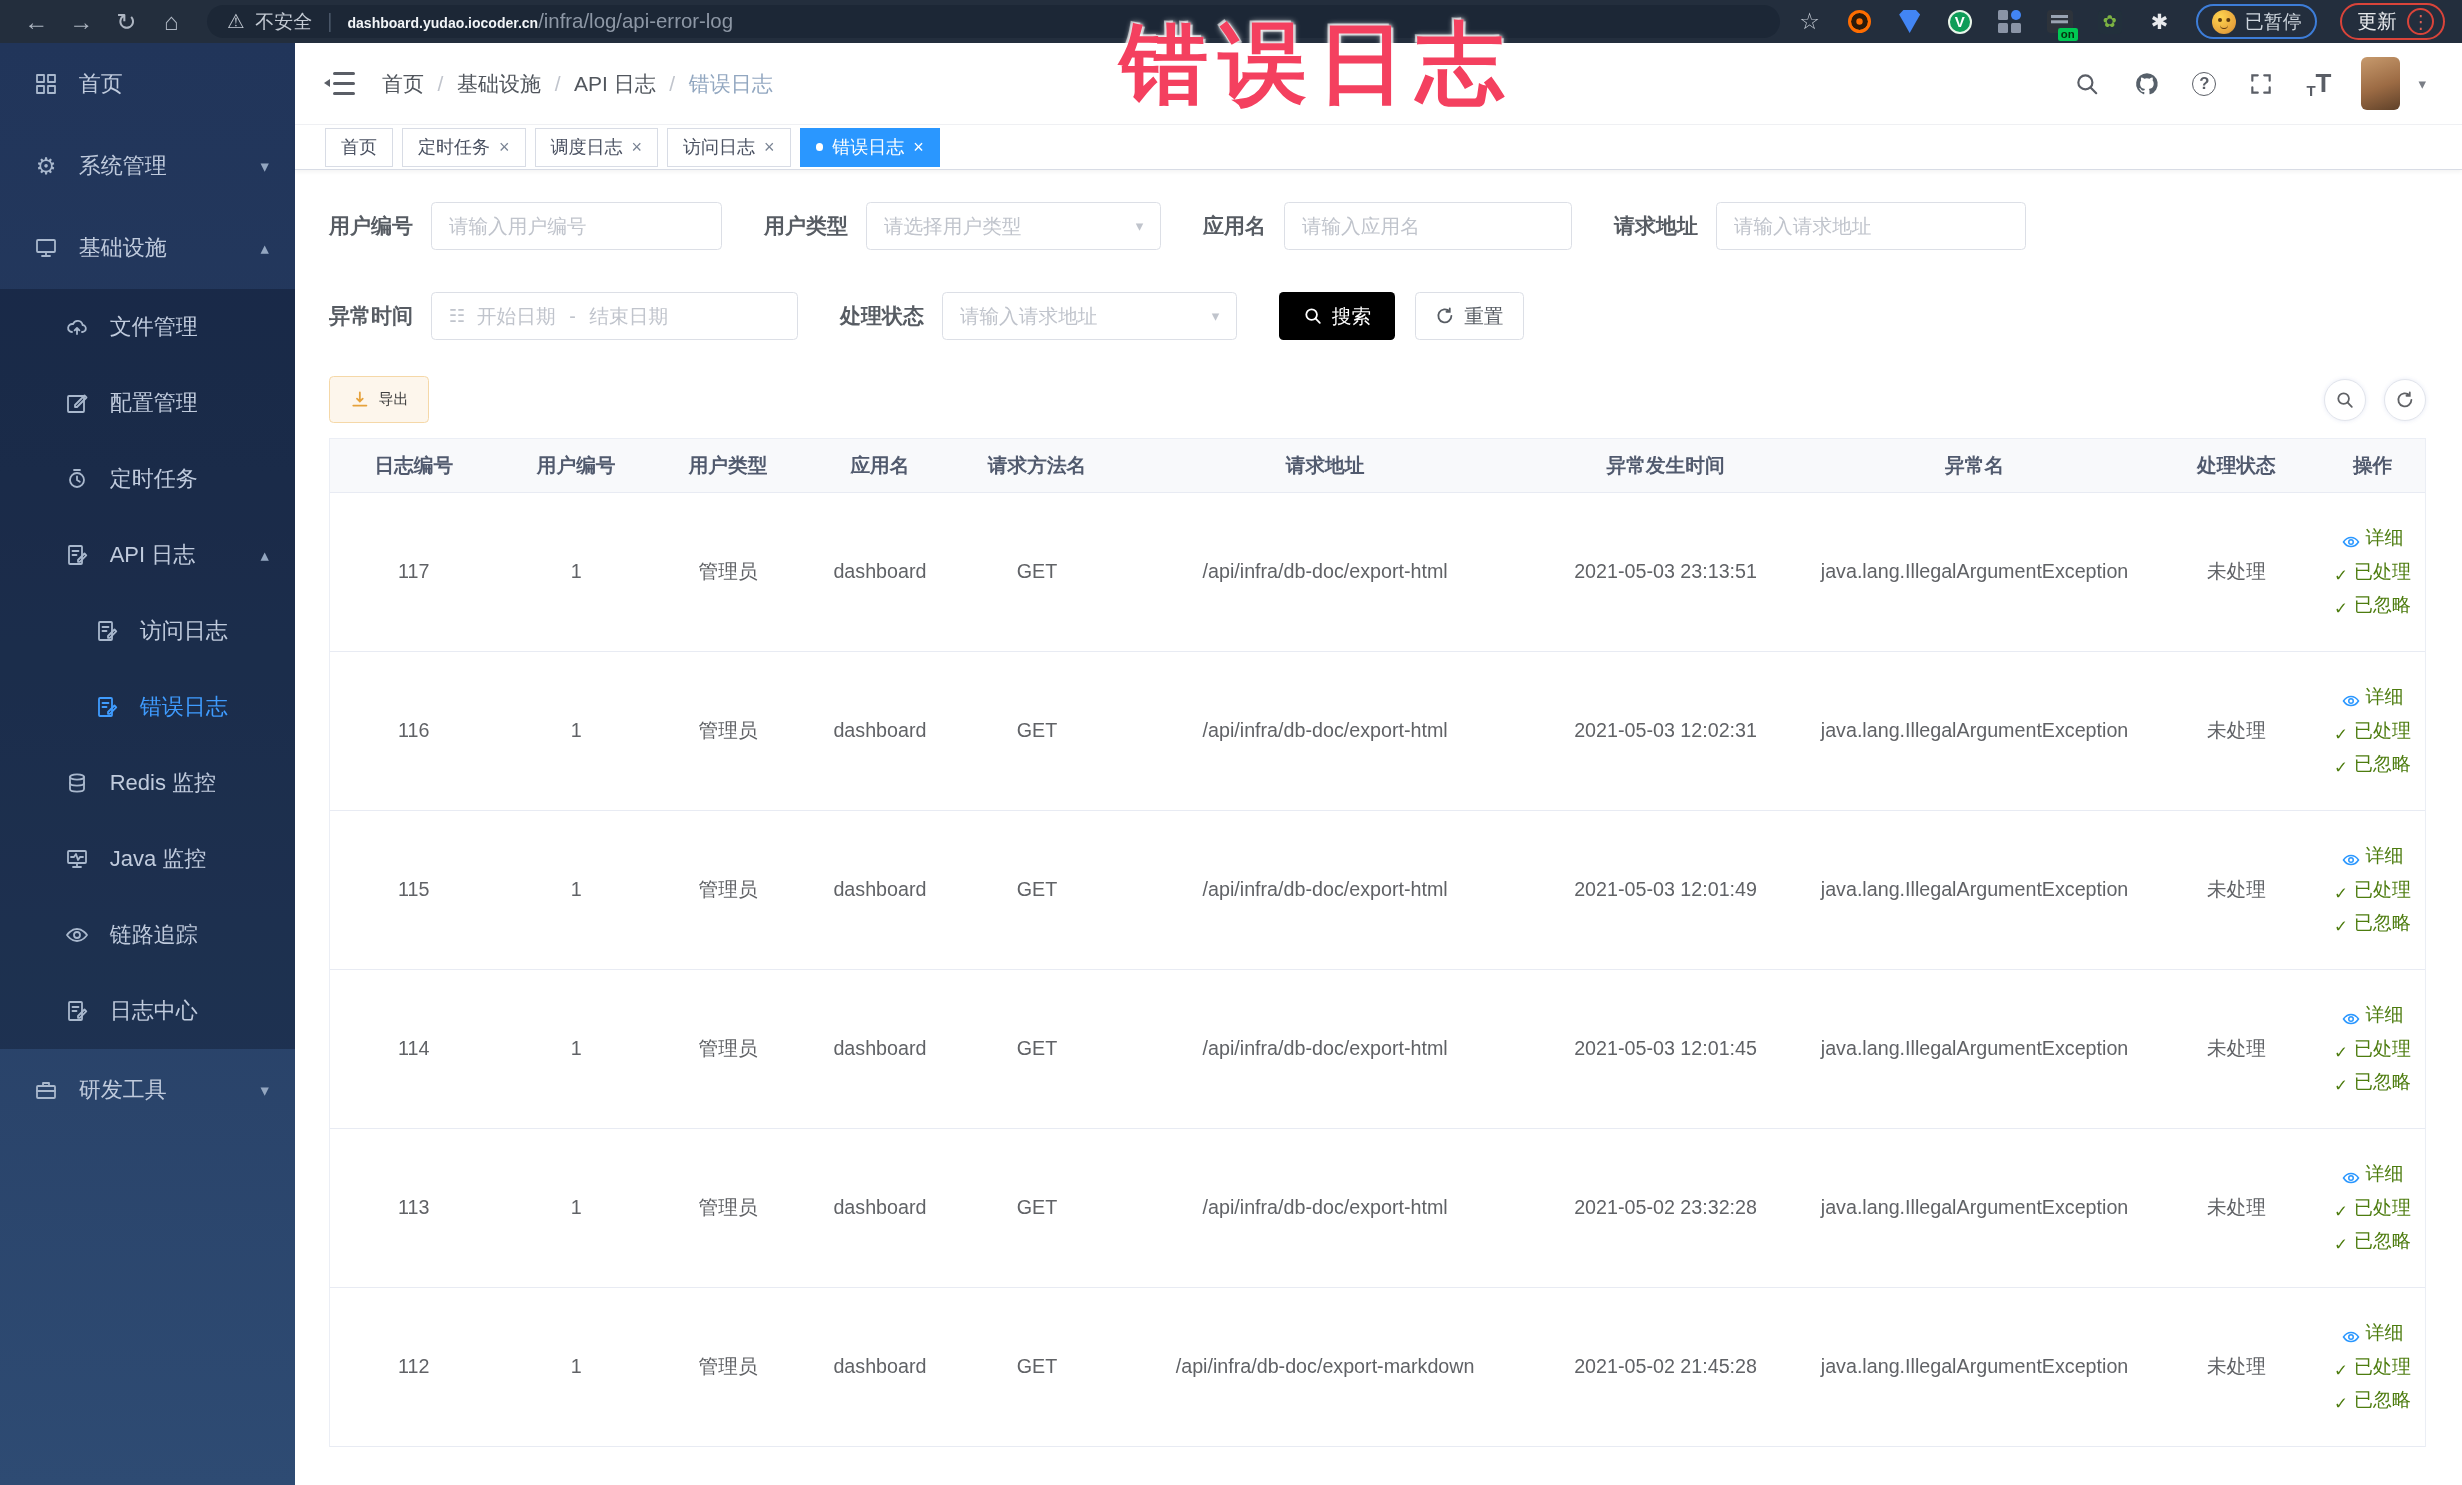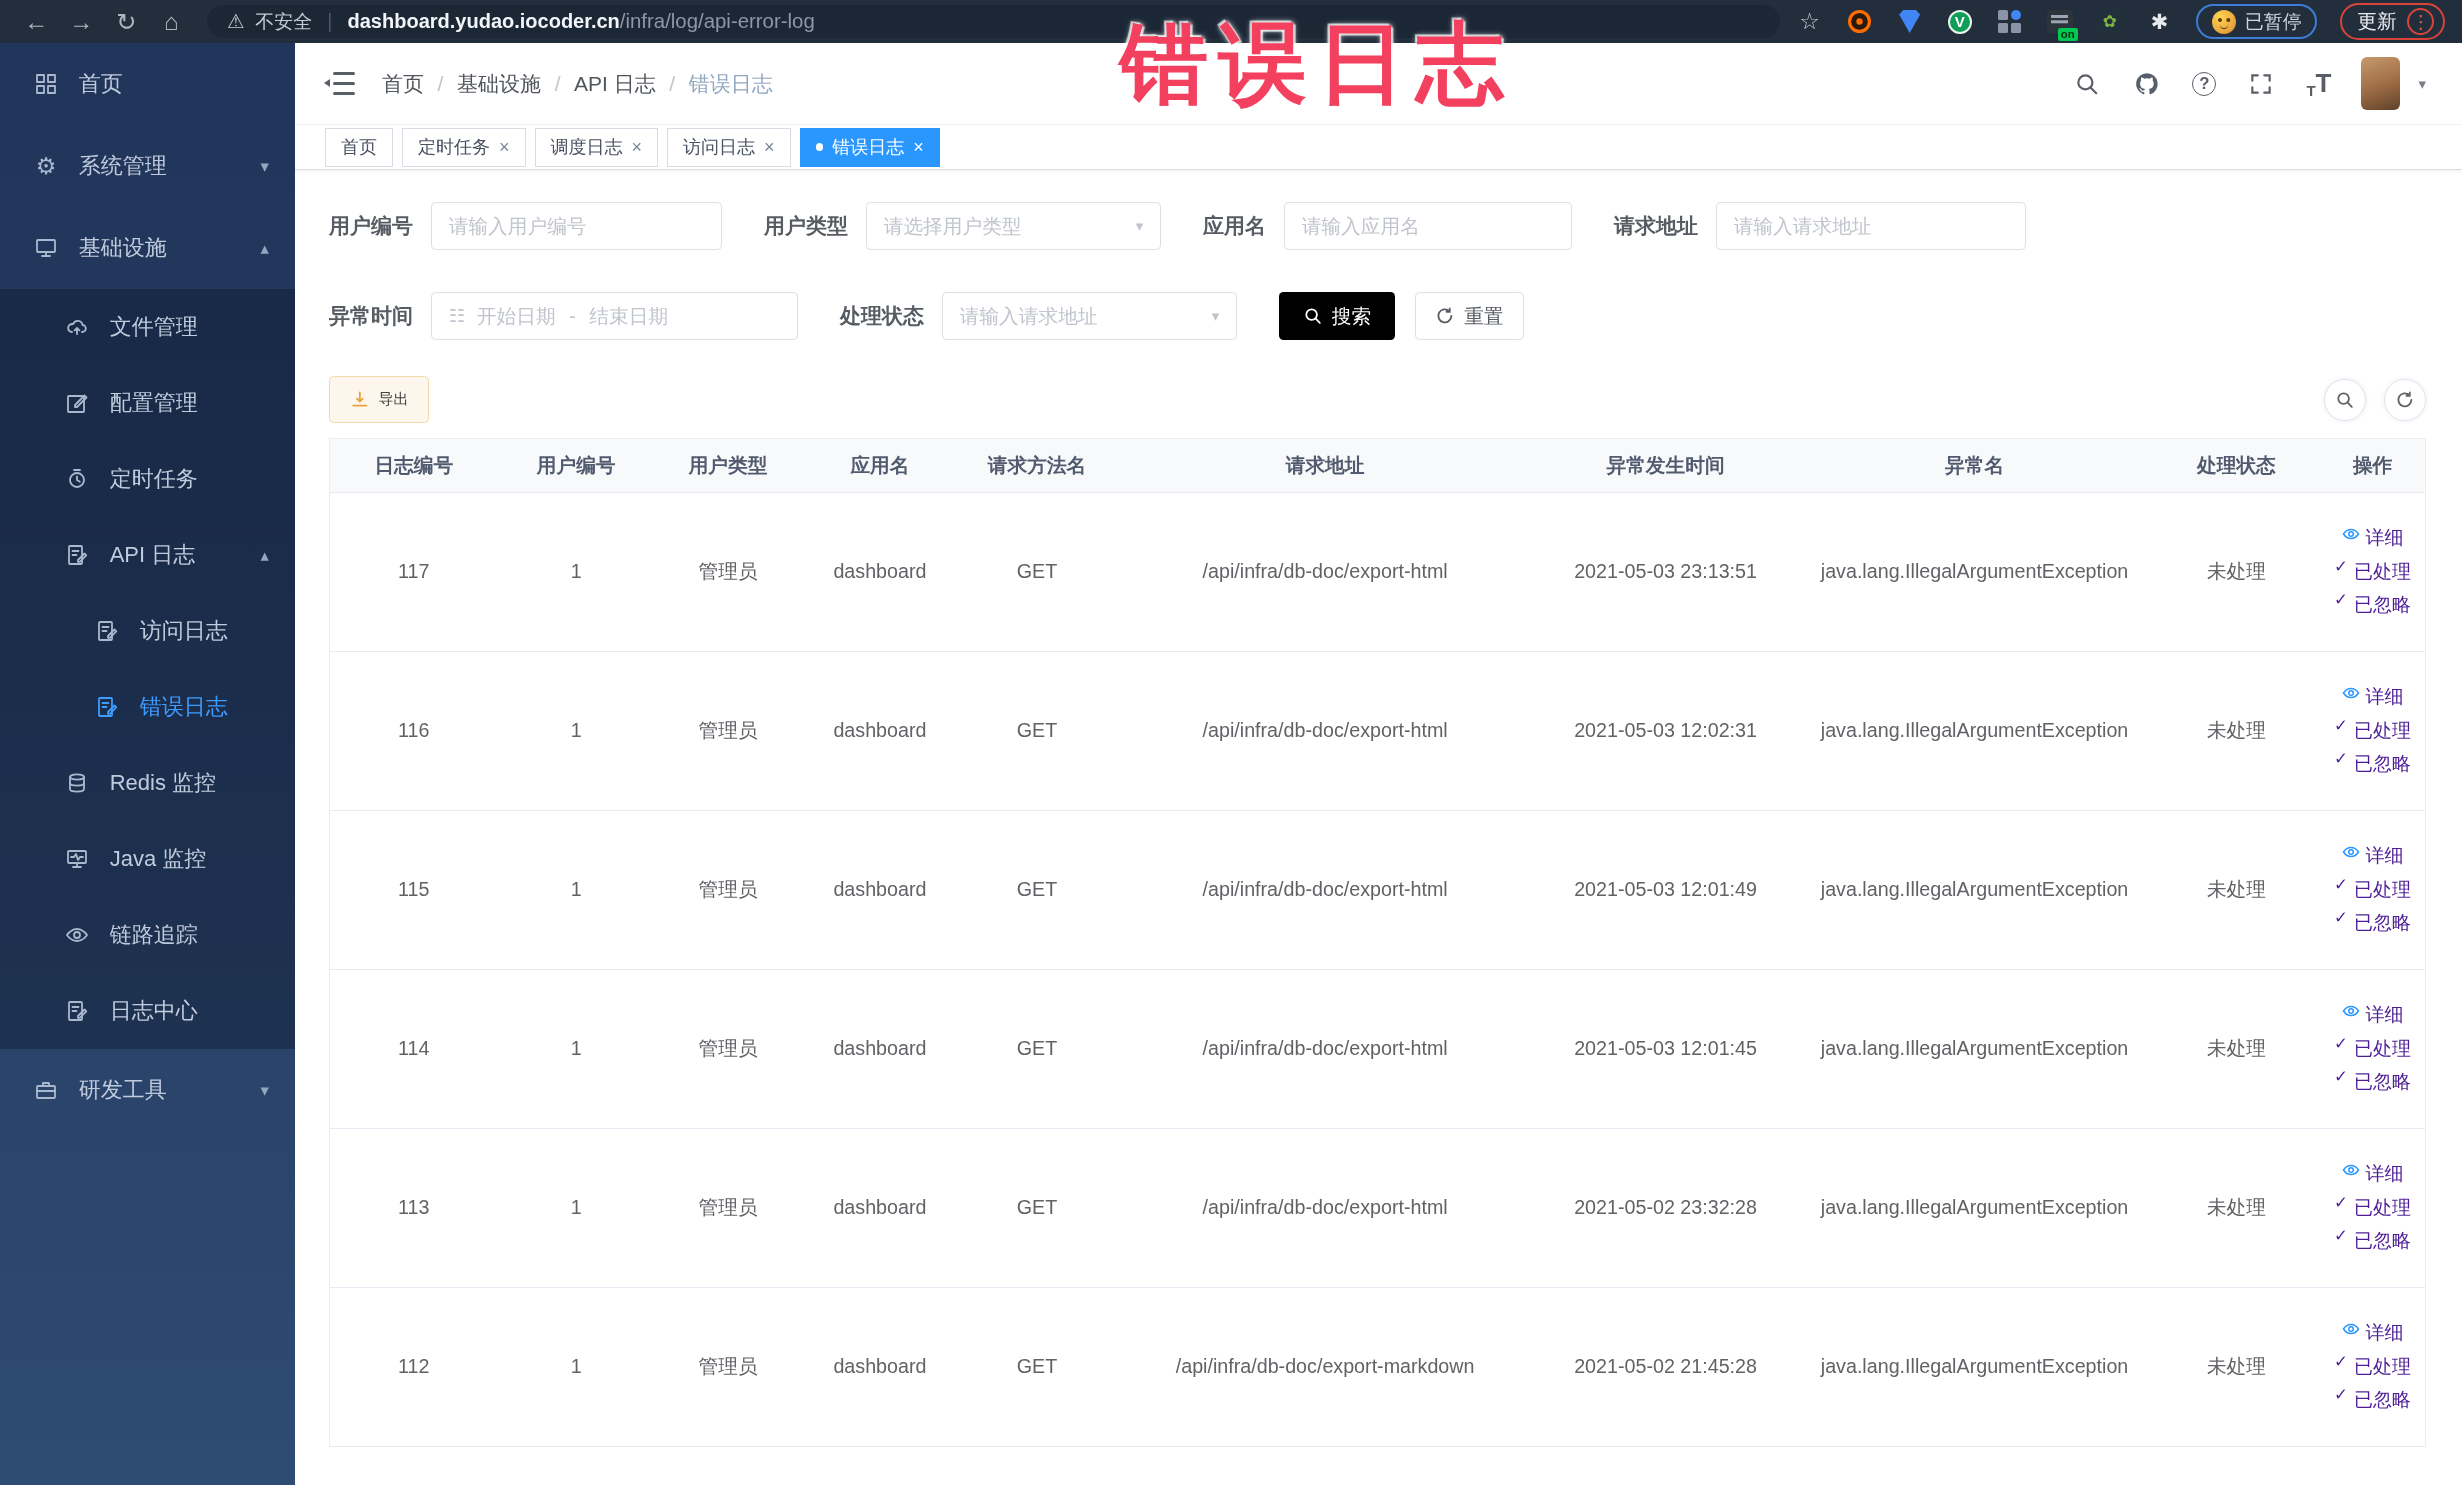--- a/index.html
+++ b/index.html
@@ -6,21 +6,21 @@
   html,body { width:2462px; height:1486px; overflow:hidden; }
   body { font-family:"Liberation Sans","DejaVu Sans",sans-serif; background:#fff; color:#606266; }
 
   
   .browser-bar { height:43px; background:#232e3d; display:flex; align-items:center; padding:0 16.7px; gap:6px; }
   .nav-ic { color:#aeb6c2; font-size:24px; width:39px; text-align:center; flex:0 0 auto; cursor:default; }
   .url-pill { flex:1 1 auto; height:33px; margin:0 10.6px; background:#1c2736; border-radius:16.7px; display:flex; align-items:center; padding:0 19.7px; gap:10.6px; min-width:0; }
   .warn-glyph { color:#c3cad3; font-size:19.7px; }
   .sec-label { color:#c3cad3; font-size:19px; }
   .url-div { color:#4a5768; font-size:19.7px; margin:0 4.5px; }
-  .url-host { color:#f2f5f8; font-size:20px; font-weight:bold; }
+  .url-host { color:#f2f5f8; font-size:14px; font-weight:bold; }
   .url-path { color:#8d97a5; font-size:20.4px; }
   .chrome-right { display:flex; align-items:center; gap:23px; flex:0 0 auto; }
   .ext { width:27px; height:27px; display:flex; align-items:center; justify-content:center; position:relative; flex:0 0 auto; }
   .star-glyph { color:#c3cad3; font-size:23px; }
   .ext-orange { width:23px; height:23px; border-radius:50%; background:#ff6d00; box-shadow:inset 0 0 0 5.3px #2b1a0a; border:3px solid #ff6d00; }
   .ext-shield { width:21px; height:23px; background:#4285f4; clip-path:polygon(50% 100%,0 20%,20% 0,80% 0,100% 20%); }
   .ext-green { width:24px; height:24px; border-radius:50%; background:#0f9d58; color:#fff; font-weight:bold; font-size:15px; display:flex; align-items:center; justify-content:center; border:2.3px solid #e8f5e9; }
   .ext-grid { display:grid; grid-template-columns:9.8px 9.8px; grid-gap:3px; }
   .ext-grid i { width:9.8px; height:9.8px; background:#8a94a6; border-radius:1.5px; }
   .ext-grid i.b { background:#4285f4; border-radius:50%; }
@@ -115,21 +115,21 @@
   .tool-circles { margin-left:auto; display:flex; gap:18px; }
   .circle-btn { width:42px; height:42px; border-radius:50%; background:#fff; border:0.8px solid #e2e5ec; box-shadow:0 0 4.5px rgba(90,110,180,0.15); display:flex; align-items:center; justify-content:center; cursor:pointer; }
   .circle-btn svg { width:19.7px; height:19.7px; fill:none; stroke:#606266; stroke-width:2.2; stroke-linecap:round; }
 
   
   .table-wrap { border:0.8px solid #ebeef5; border-bottom:none; }
   table { width:100%; border-collapse:collapse; table-layout:fixed; }
   th { height:53px; background:#f8f9fb; font-size:19.7px; color:#515a6e; font-weight:bold; border-bottom:0.8px solid #e8ebf3; text-align:center; }
   td { height:159px; font-size:19.7px; color:#606266; border-bottom:0.8px solid #e8ebf3; text-align:center; vertical-align:middle; overflow:hidden; white-space:nowrap; }
   .ops { display:flex; flex-direction:column; align-items:center; justify-content:center; gap:7.6px; }
-  .op { display:inline-flex; align-items:flex-start; gap:6px; color:#4c1d95; font-size:19px; cursor:pointer; }
+  .op { display:inline-flex; align-items:flex-end; gap:6px; color:#4d7c0f; font-size:19px; cursor:pointer; }
   .op svg { width:18px; height:18px; fill:none; stroke:#2a97ff; stroke-width:2; }
   .op .chk { font-size:16.7px; line-height:1; }
 
   
   .annotation { position:absolute; left:1120px; top:4.5px; z-index:50; font-size:88px; font-weight:bold; letter-spacing:10.6px; color:#f4405f;
     text-shadow:0 0 3px #ffffff, 0 0 6.8px rgba(255,255,255,0.95), 2.3px 2.3px 0.8px rgba(255,255,255,0.65), -2.3px -2.3px 0.8px rgba(255,255,255,0.65); }
 </style>
 </head>
 <body>
 

